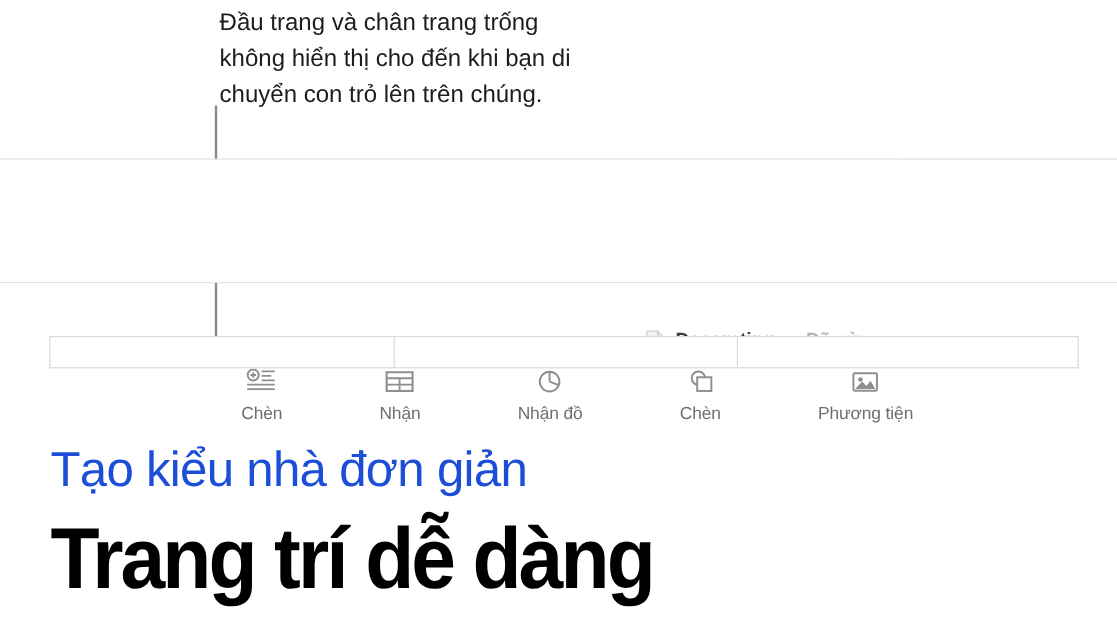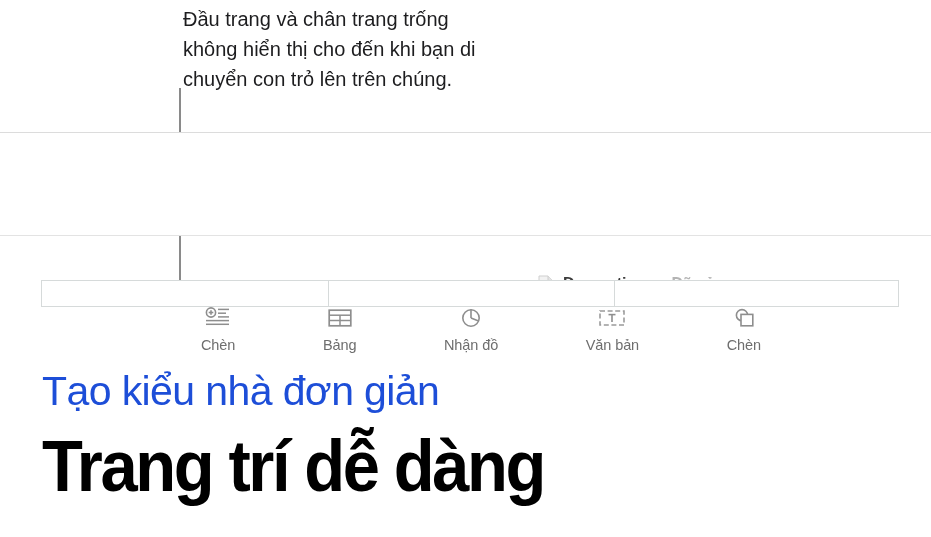--- a/index.html
+++ b/index.html
@@ -214,55 +214,55 @@
 
     <div class="tb-item">
       <span class="tb-icon">
         <svg width="26" height="22" viewBox="0 0 26 22">
           <rect x="2.2" y="3.2" width="21.6" height="15.6" fill="none" stroke="#8e8e8e" stroke-width="1.7"></rect>
           <line x1="2.2" y1="8.2" x2="23.8" y2="8.2" stroke="#8e8e8e" stroke-width="1.5"></line>
           <line x1="2.2" y1="13.5" x2="23.8" y2="13.5" stroke="#8e8e8e" stroke-width="1.5"></line>
           <line x1="13" y1="8.2" x2="13" y2="18.8" stroke="#8e8e8e" stroke-width="1.5"></line>
         </svg>
       </span>
-      <span class="tb-label">Bảng</span>
+      <span class="tb-label">Nhận</span>
     </div>
 
     <div class="tb-item">
       <span class="tb-icon">
         <svg width="26" height="22" viewBox="0 0 26 22">
           <circle cx="13" cy="11" r="8.2" fill="none" stroke="#8e8e8e" stroke-width="1.6"></circle>
           <line x1="13" y1="11" x2="13" y2="2.8" stroke="#8e8e8e" stroke-width="1.6"></line>
           <line x1="13" y1="11" x2="20.6" y2="13.9" stroke="#8e8e8e" stroke-width="1.6"></line>
         </svg>
       </span>
       <span class="tb-label">Nhận đồ</span>
     </div>
 
-    <div class="tb-item">
-      <span class="tb-icon">
-        <svg width="28" height="22" viewBox="0 0 28 22">
-          <rect x="2" y="4" width="24" height="14" fill="none" stroke="#9b9b9b" stroke-width="1.6" stroke-dasharray="5 2.6"></rect>
-          <line x1="10.5" y1="7.6" x2="17.5" y2="7.6" stroke="#8e8e8e" stroke-width="1.6"></line>
-          <line x1="14" y1="7.6" x2="14" y2="15" stroke="#8e8e8e" stroke-width="1.6"></line>
-        </svg>
-      </span>
-      <span class="tb-label">Văn bản</span>
-    </div>
 
     <div class="tb-item">
       <span class="tb-icon">
         <svg width="26" height="22" viewBox="0 0 26 22">
           <circle cx="11" cy="8.2" r="5.6" fill="none" stroke="#8e8e8e" stroke-width="1.6"></circle>
           <rect x="10" y="7.4" width="11.8" height="11.4" fill="#ffffff" stroke="#8e8e8e" stroke-width="1.6"></rect>
         </svg>
       </span>
       <span class="tb-label">Chèn</span>
     </div>
 
+    <div class="tb-item">
+      <span class="tb-icon">
+        <svg width="26" height="22" viewBox="0 0 26 22">
+          <rect x="3.2" y="4" width="19.6" height="14.6" rx="1" fill="none" stroke="#8e8e8e" stroke-width="1.6"></rect>
+          <circle cx="9" cy="9.2" r="1.9" fill="#8e8e8e"></circle>
+          <path d="M4.6 17.2 L10.5 11 L14 14.6 L17.4 10.2 L21.4 17.2 Z" fill="#8e8e8e"></path>
+        </svg>
+      </span>
+      <span class="tb-label">Phương tiện</span>
+    </div>
 
 
   </div>
 </div>
 <div class="toolbar-bottom-border"></div>
 
 <div class="header-fields">
   <div class="header-field f1" placeholder=""></div>
   <div class="header-field f2" placeholder=""></div>
   <div class="header-field f3" placeholder=""></div>

